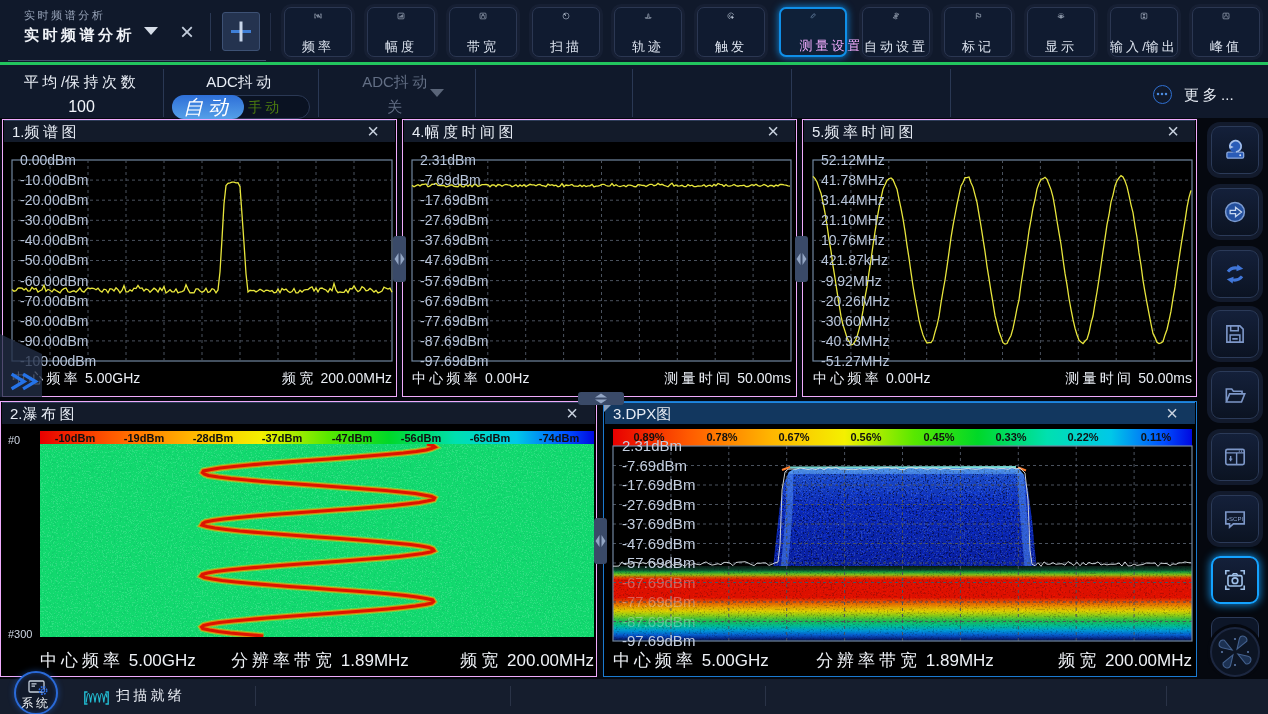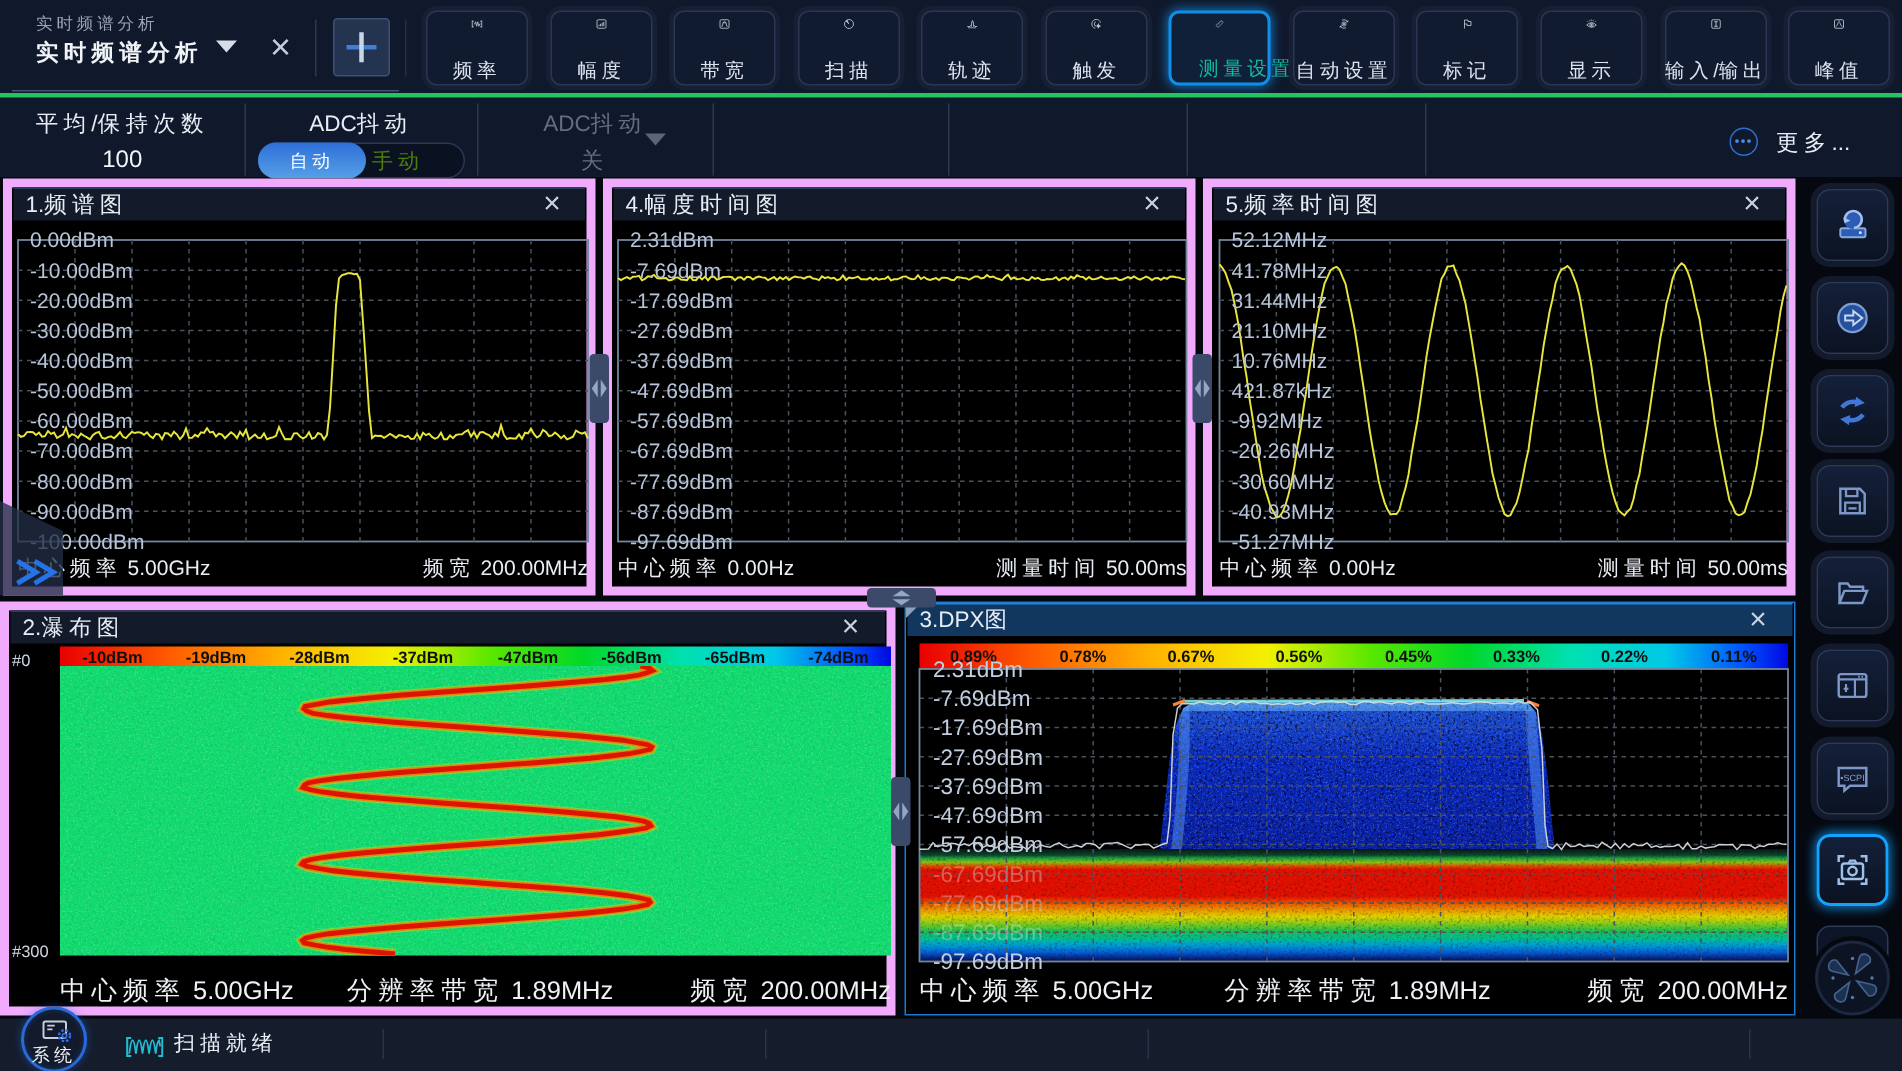--- a/index.html
+++ b/index.html
@@ -9,25 +9,25 @@
 .cj { letter-spacing:0.235em; }
 
 
 #topbar { position:absolute; left:0; top:0; width:1268px; height:62px; background:#10192b; }
 #row2 { position:absolute; left:0; top:62px; width:1268px; height:56px; background:#10192b; border-top:3px solid #22c55e; }
 .tbtn { position:absolute; top:7px; width:68px; height:50px; background:#101b30;
   border:1px solid #2b3752; border-radius:7px; box-shadow:0 0 0 3px #161f33;
   display:flex; flex-direction:column; align-items:center; padding-top:4px; }
 .tbtn .tlab { font-size:13px; color:#dde4ef; margin-top:18px; white-space:nowrap; }
 .tbtn.sel { border:2px solid #0f8fe8; box-shadow:0 0 7px 1px rgba(16,144,235,0.75); background:#0f2038; }
-.tbtn.sel .tlab { color:#14b8a6;padding-left:37px; }
+.tbtn.sel .tlab { color:#f0abfc;padding-left:37px; }
 .vdiv { position:absolute; top:4px; height:48px; width:1px; background:#2a3854; }
 
 
-.panel { position:absolute; background:#000; border:6px solid #f0abfc; }
+.panel { position:absolute; background:#000; border:1px solid #f0abfc; }
 .ptitle { position:absolute; left:1px; right:1px; top:0px; height:22px; background:#131b2a; border-top:1px solid #2e3d5a;
   color:#e7ecf4; font-size:15px; line-height:22px; padding-left:8px; }
 .pclose { position:absolute; top:1px; width:18px; height:20px; color:#c9d2df; font-size:20px; line-height:20px; text-align:center; font-weight:300;}
 .pfoot { position:absolute; color:#e9edf4; font-size:14px; }
 .pfoot2 { position:absolute; color:#eef1f6; font-size:17px; }
 
 
 .vsplit { position:absolute; width:13px; height:46px; background:#3a4a68; border-radius:3px; z-index:20; }
 .hsplit { position:absolute; width:46px; height:13px; background:#3a4a68; border-radius:3px; z-index:20; }
 
@@ -183,21 +183,21 @@
   <div class="vdiv" style="left:163px"></div>
       <div class="vdiv" style="left:318px"></div>
       <div class="vdiv" style="left:475px"></div>
       <div class="vdiv" style="left:632px"></div>
       <div class="vdiv" style="left:791px"></div>
       <div class="vdiv" style="left:950px"></div>
   <div class="abs" style="left:0;top:8px;width:163px;text-align:center;font-size:15px;color:#e8edf5;"><span class="cj">平均</span>/<span class="cj">保持次数</span></div>
   <div class="abs" style="left:0;top:33px;width:163px;text-align:center;font-size:16px;color:#f2f5fa;">100</div>
   <div class="abs" style="left:163px;top:8px;width:155px;text-align:center;font-size:15px;color:#e8edf5;">ADC<span class="cj">抖动</span></div>
   <div class="abs" style="left:172px;top:30px;width:138px;height:24px;background:#0a1222;border:1px solid #2a3854;border-radius:12px;"></div>
-  <div class="abs" style="left:172px;top:30px;width:72px;height:24px;background:linear-gradient(180deg,#2e6fd8,#55a0e8);border-radius:12px;text-align:center;font-size:12px;line-height:24px;color:#fff;"><span class="cj">自动</span></div>
+  <div class="abs" style="left:172px;top:30px;width:72px;height:24px;background:linear-gradient(180deg,#2e6fd8,#55a0e8);border-radius:12px;text-align:center;font-size:20px;line-height:24px;color:#fff;font-style:italic;"><span class="cj">自动</span></div>
   <div class="abs" style="left:248px;top:30px;width:60px;text-align:left;font-size:14px;line-height:24px;color:#4d7c0f;"><span class="cj">手动</span></div>
   <div class="abs" style="left:318px;top:8px;width:157px;text-align:center;font-size:15px;color:#626e84;">ADC<span class="cj">抖动</span></div>
   <div class="abs" style="left:430px;top:24px;width:0;height:0;border-left:7px solid transparent;border-right:7px solid transparent;border-top:8px solid #5a6579;"></div>
   <div class="abs" style="left:318px;top:33px;width:157px;text-align:center;font-size:15px;color:#626e84;"><span class="cj">关</span></div>
   <div class="abs" style="left:1153px;top:20px;width:19px;height:19px;border:1.5px solid #2f6fd0;border-radius:50%;"><svg width="16" height="16" viewBox="0 0 16 16">
           <g fill="#4d8ce0">
             <circle cx="4" cy="8" r="1.25"></circle>
             <circle cx="8" cy="8" r="1.25"></circle>
             <circle cx="12" cy="8" r="1.25"></circle>
           </g>

